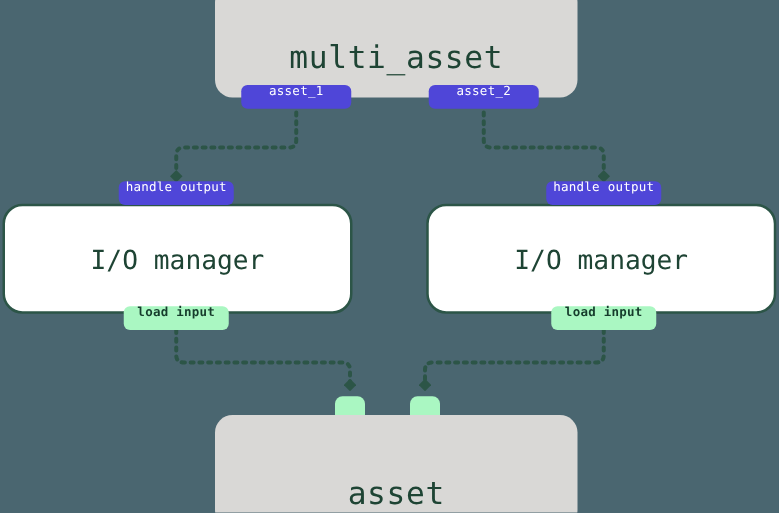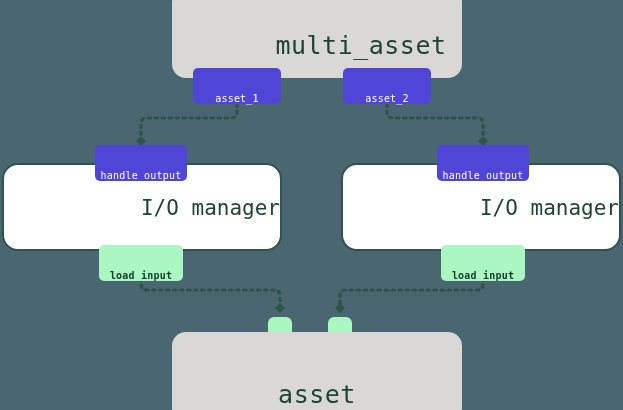--- a/index.html
+++ b/index.html
@@ -51,38 +51,38 @@
     position: absolute;
     background: #ffffff;
     border: 2px solid #2c5547;
     border-radius: 16px;
     box-sizing: border-box;
   }
   .iom-label {
     position: absolute;
     left: 0;
     width: 100%;
-    text-align: right;
+    text-align: center;
     color: #1e4434;
     font-size: 21px;
     white-space: nowrap;
   }
 
   
   .badge {
     position: absolute;
     display: flex;
-    align-items: flex-end;
+    align-items: flex-start;
     justify-content: center;
     border-radius: 5px;
     font-size: 10px;
     letter-spacing: 0.2px;
     white-space: nowrap;
     box-sizing: border-box;
-    height: 36px;
+    height: 19px;
   }
   .badge-purple {
     background: #4f46d8;
     color: #ffffff;
   }
   .badge-green {
     background: #aaf7c2;
     color: #163c2c;
     font-weight: bold;
   }
@@ -111,21 +111,21 @@
     <path d="M237,90 L237,112 Q237,118 231,118 L147,118 Q141,118 141,124 L141,141" fill="none" stroke="#2c5547" stroke-width="3.2" stroke-dasharray="2.4 4.6" stroke-linecap="round" marker-end="url(#diamond)"></path>
 
     <path d="M387,90 L387,112 Q387,118 393,118 L477,118 Q483,118 483,124 L483,141" fill="none" stroke="#2c5547" stroke-width="3.2" stroke-dasharray="2.4 4.6" stroke-linecap="round" marker-end="url(#diamond)"></path>
 
     <path d="M141,264 L141,284 Q141,290 147,290 L274,290 Q280,290 280,296 L280,308" fill="none" stroke="#2c5547" stroke-width="3.2" stroke-dasharray="2.4 4.6" stroke-linecap="round" marker-end="url(#diamond)"></path>
 
     <path d="M483,264 L483,284 Q483,290 477,290 L346,290 Q340,290 340,296 L340,308" fill="none" stroke="#2c5547" stroke-width="3.2" stroke-dasharray="2.4 4.6" stroke-linecap="round" marker-end="url(#diamond)"></path>
   </svg>
 
   <div class="group-node" style="left:172px; top:-12px; width:290px; height:90px;">
-    <div class="group-label" style="top:43px;padding-left:44px;">multi_asset</div>
+    <div class="group-label" style="top:43px;">multi_asset</div>
   </div>
 
   <div class="badge badge-purple" style="left:193px; top:68px; width:88px;">
     <span>asset_1</span>
   </div>
   <div class="badge badge-purple" style="left:343px; top:68px; width:88px;">
     <span>asset_2</span>
   </div>
 
   <div class="iom-node" style="left:2px; top:163px; width:280px; height:88px;">

